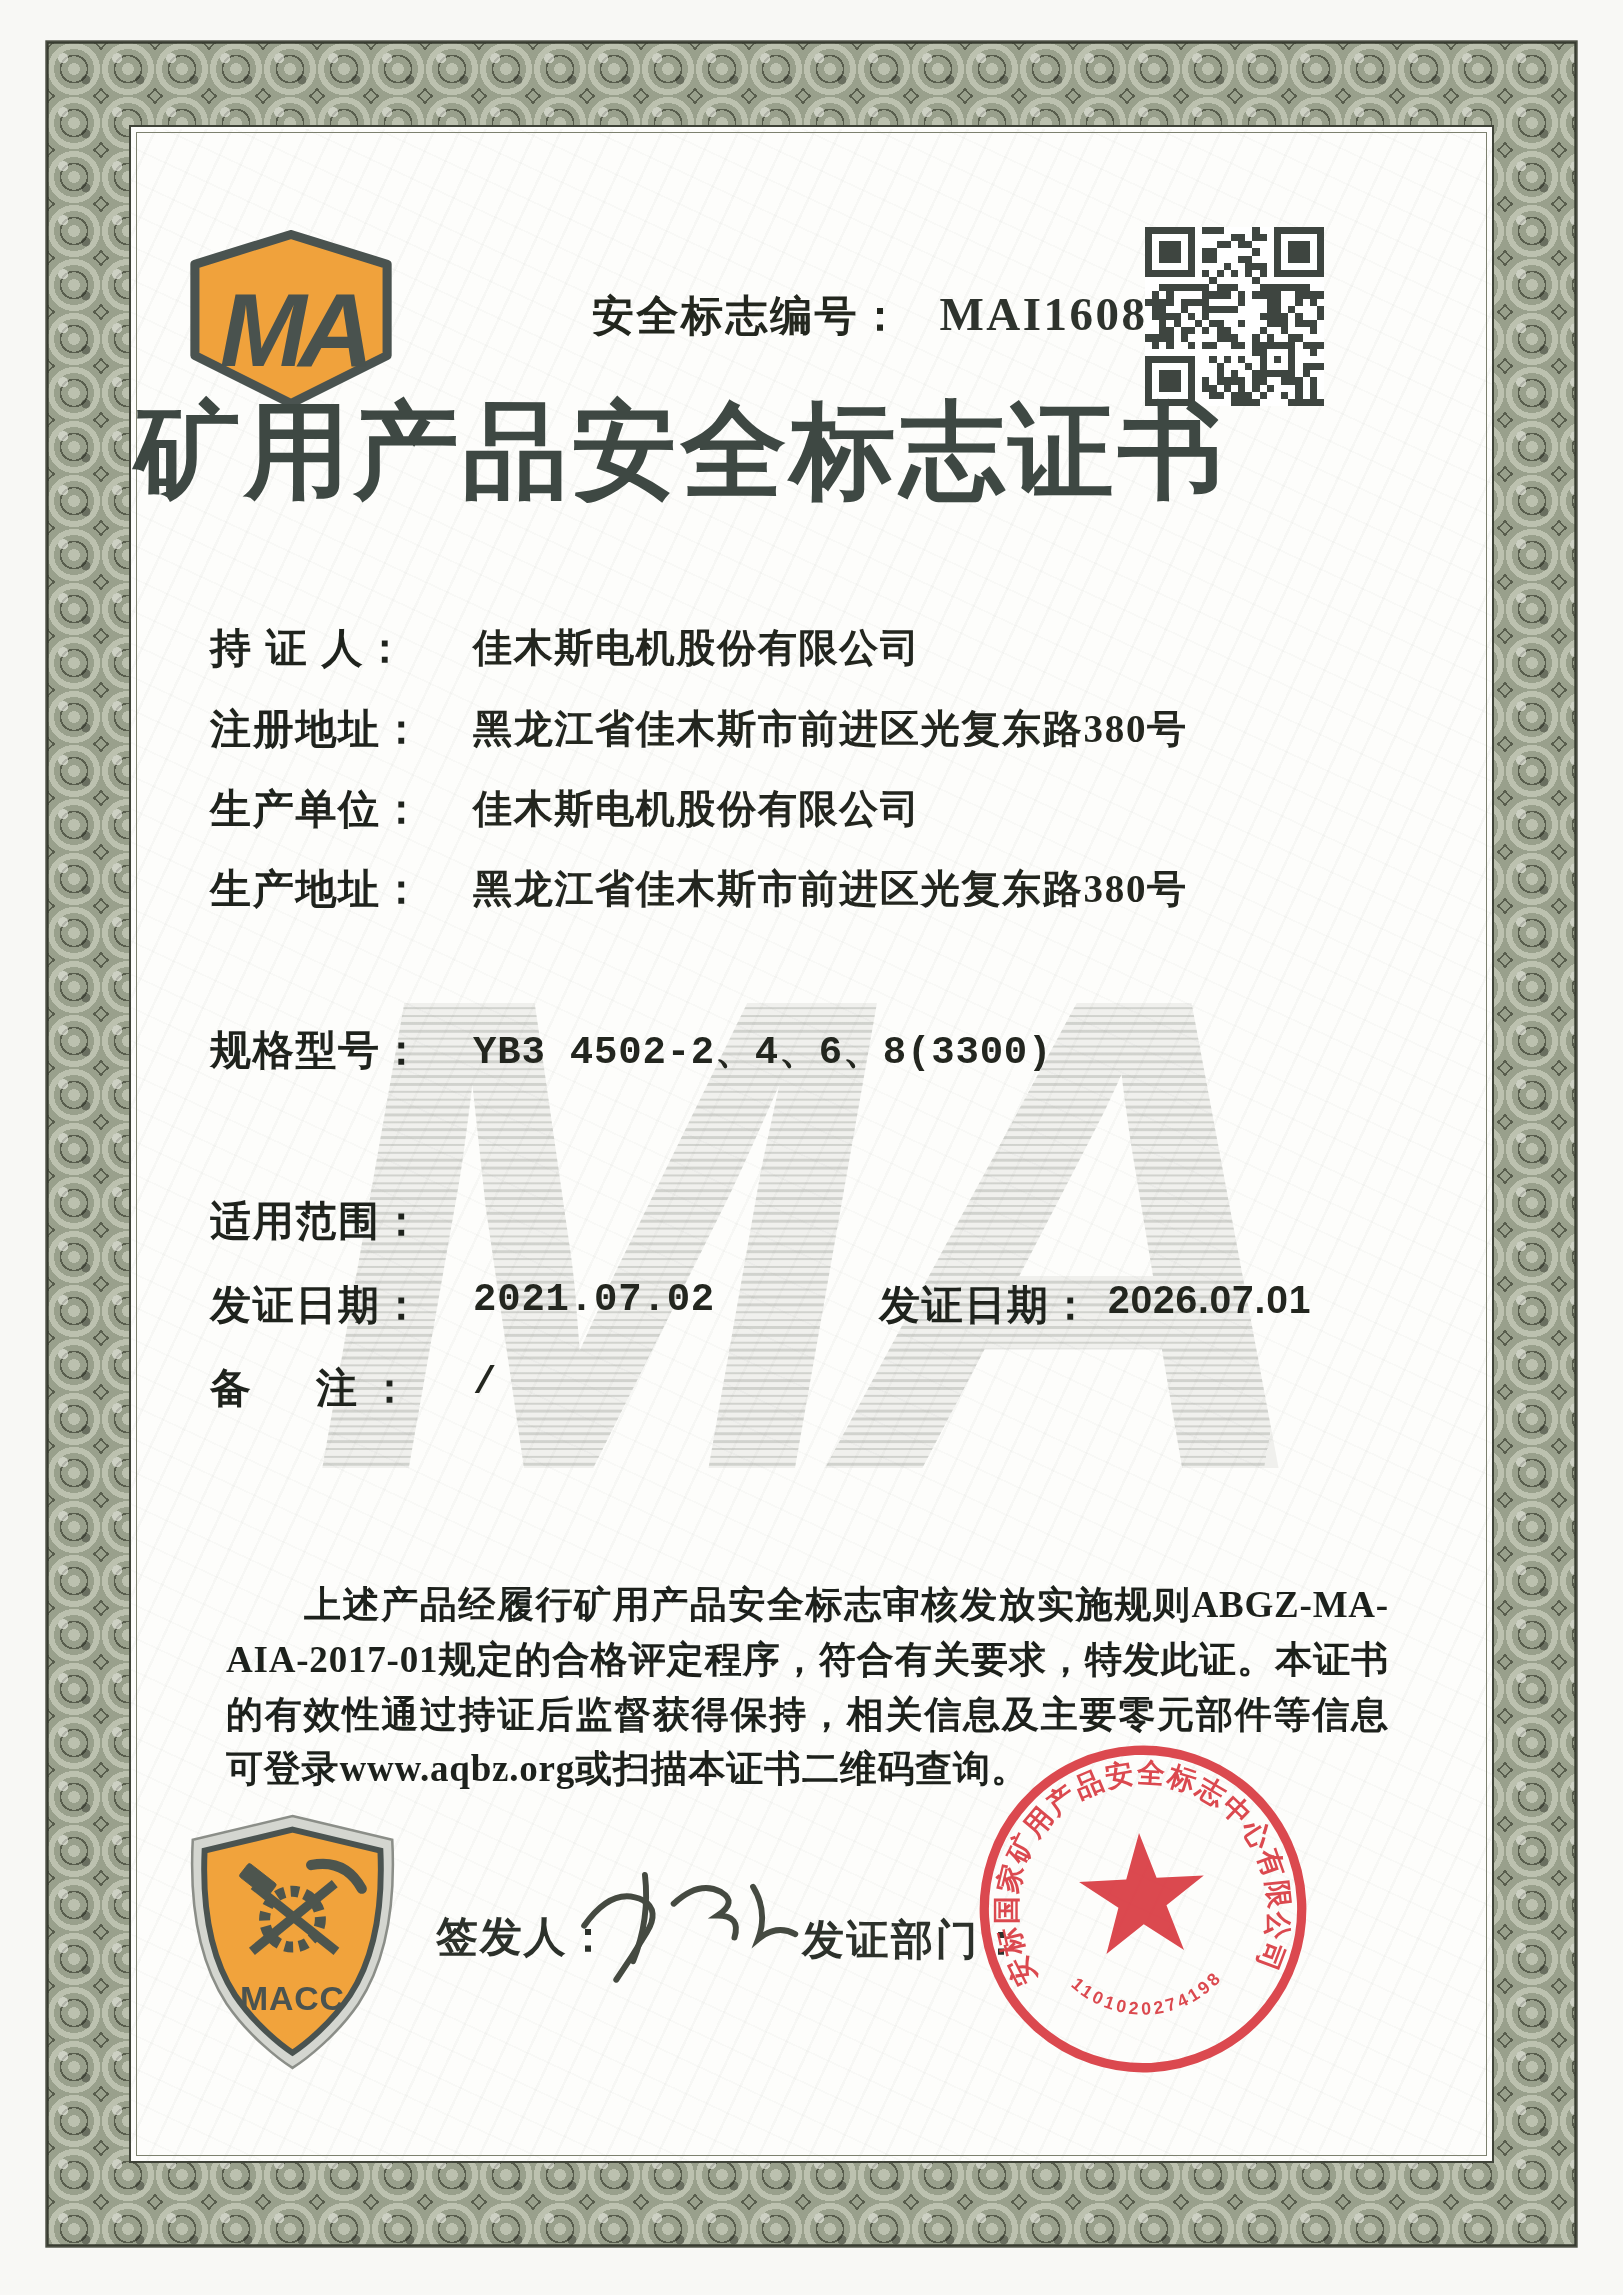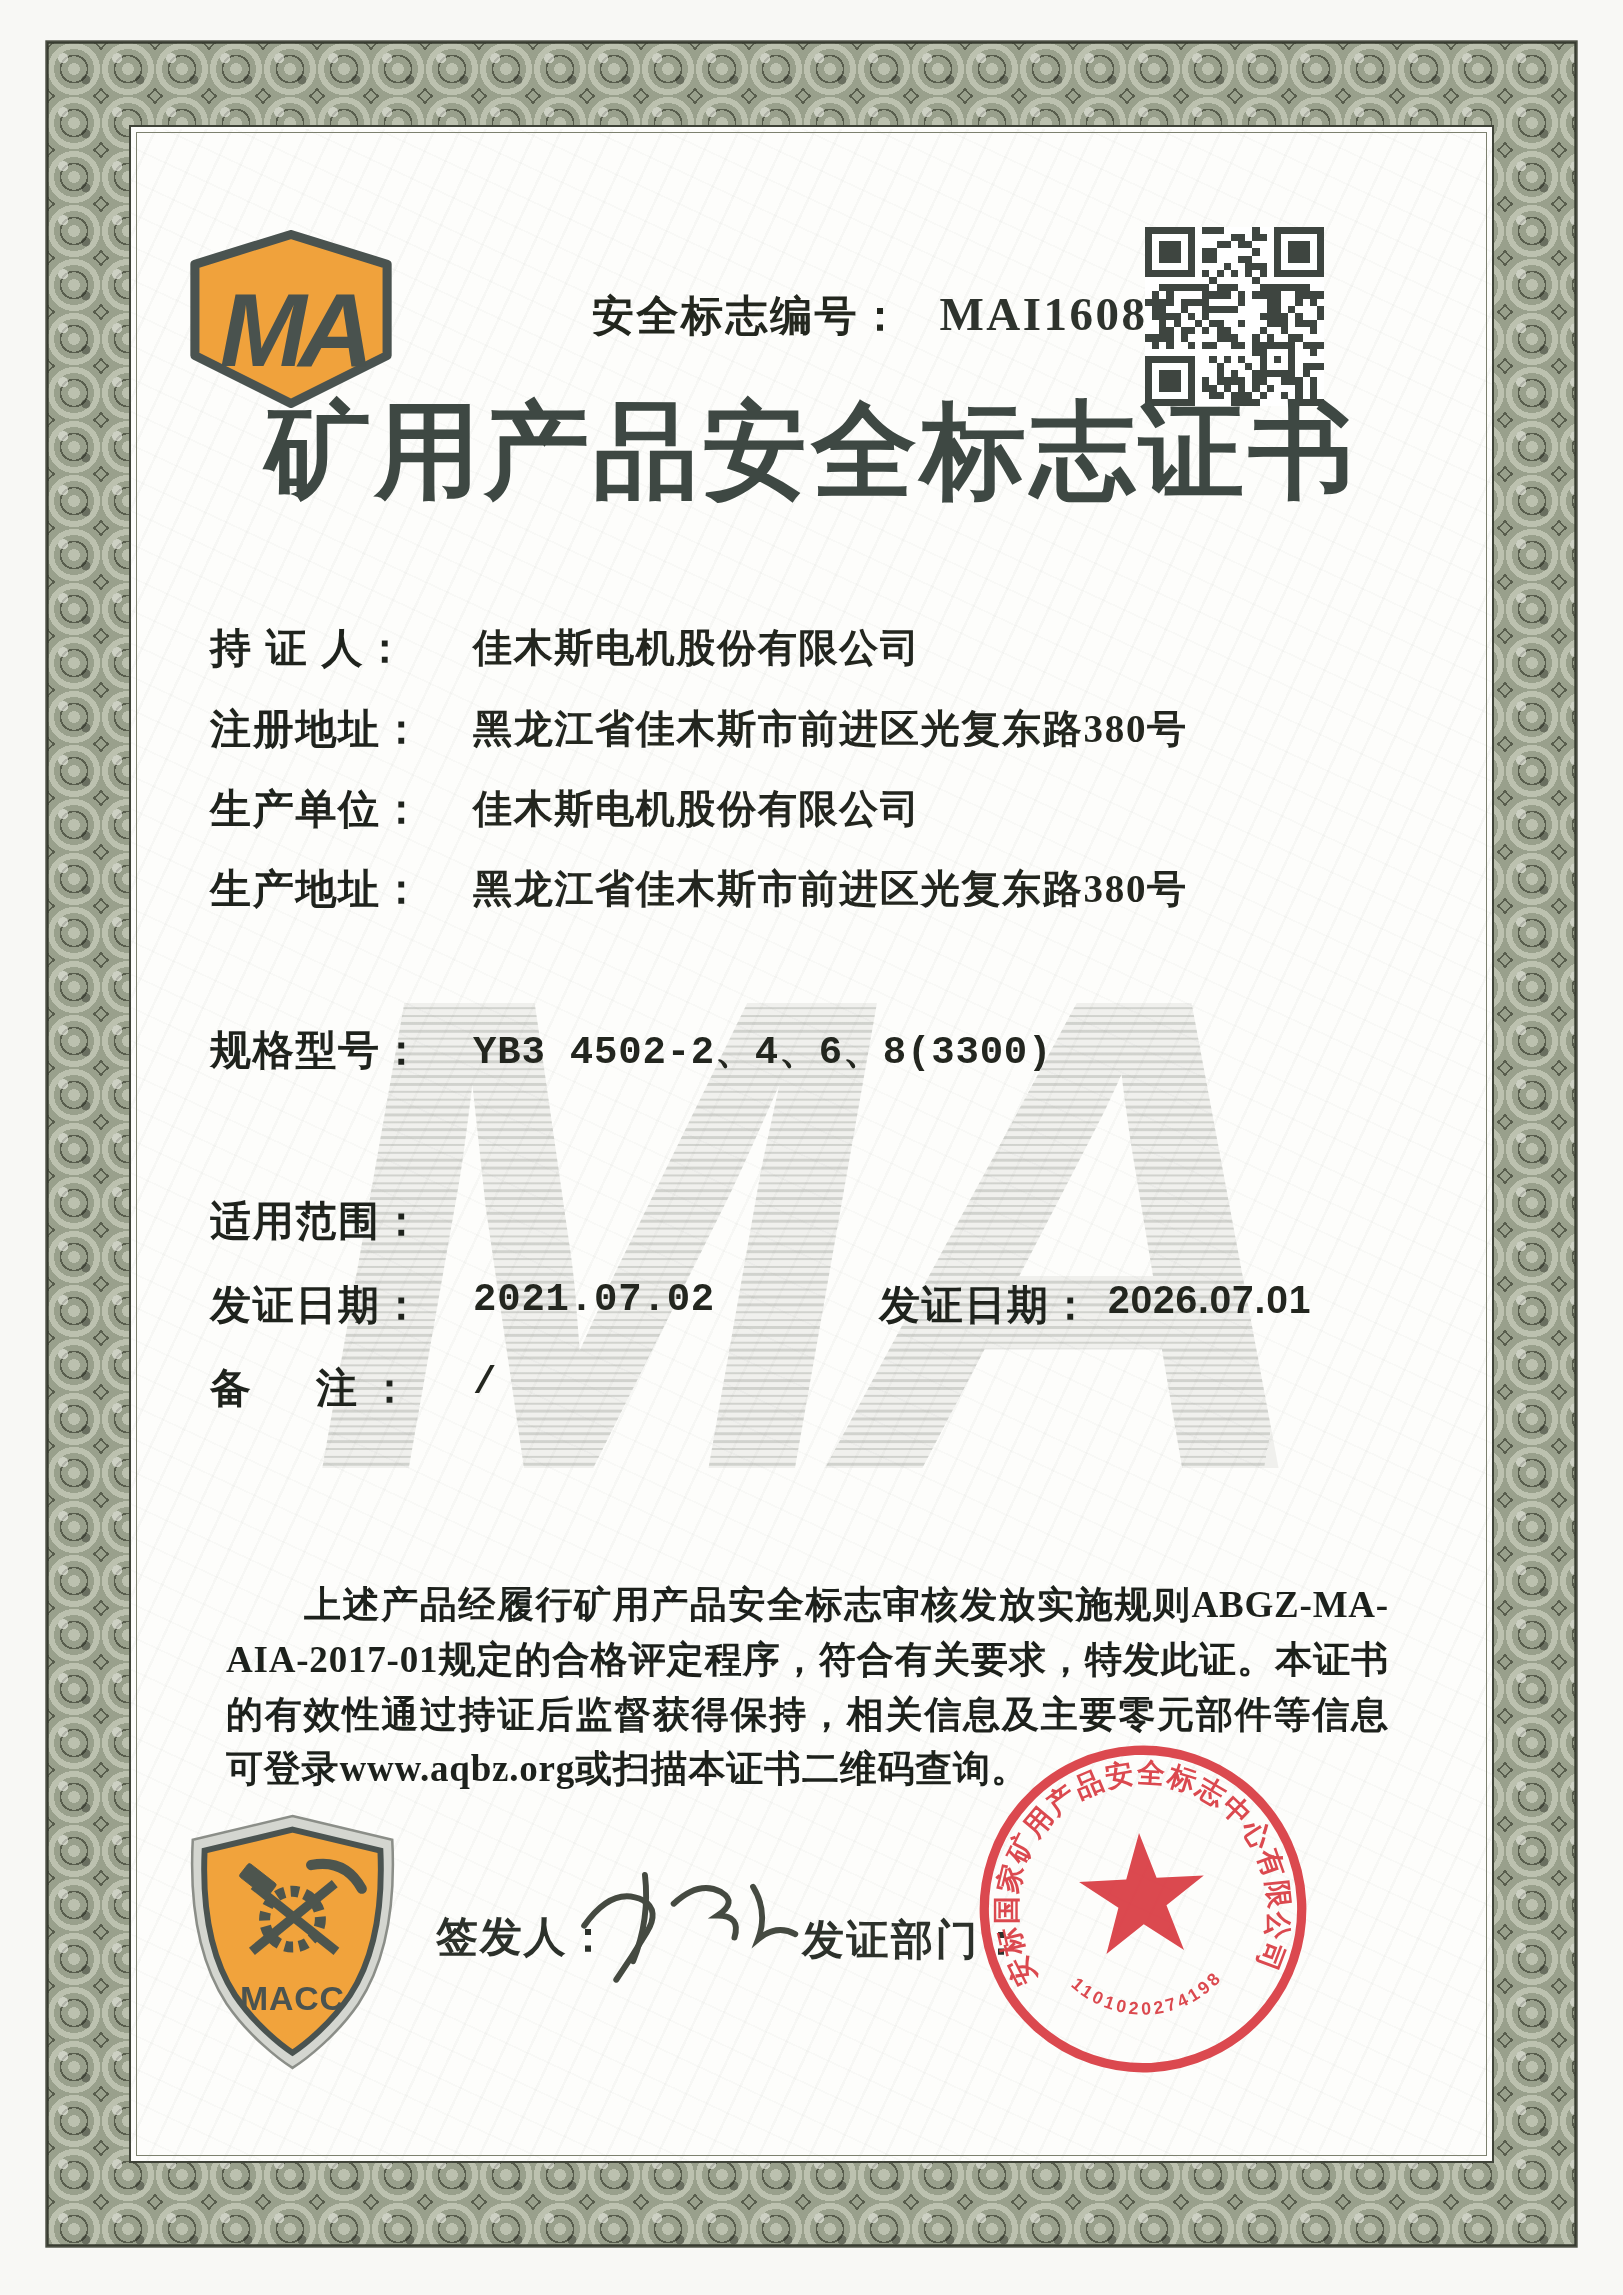--- a/index.html
+++ b/index.html
@@ -25,21 +25,21 @@
     background:repeating-linear-gradient(0deg, rgba(128,134,124,.28) 0 2.5px, transparent 2.5px 7.6px);
     -webkit-background-clip:text;background-clip:text;pointer-events:none;}
   .content{position:absolute;inset:0;z-index:2;}
 
   .ma-logo{position:absolute;left:175px;top:230px;width:232px;height:178px;}
   .header-line{position:absolute;left:592px;top:287px;display:flex;align-items:baseline;gap:36px;white-space:nowrap;}
   .header-label{font:700 42px "Liberation Sans",sans-serif;color:#23271f;letter-spacing:2.5px;}
   .header-number{font:700 47px "Liberation Serif",serif;color:#2e332d;letter-spacing:2.5px;}
   .qr{position:absolute;left:1145px;top:227px;width:179px;height:179px;}
 
-  .title{position:absolute;left:135px;right:135px;top:382px;text-align:center;
+  .title{position:absolute;left:135px;right:135px;top:382px;
     font:700 105px "Liberation Serif",serif;color:#3e4843;letter-spacing:4.2px;white-space:nowrap;}
 
   .row{position:absolute;left:0;right:0;height:52px;white-space:nowrap;}
   .lbl{position:absolute;left:210px;font:700 41px "Liberation Sans",sans-serif;color:#1f231d;letter-spacing:1.7px;}
   .val{position:absolute;left:473px;font:700 39px "Liberation Serif",serif;color:#23261f;letter-spacing:1.7px;}
   .val.code{font-family:Liberation Mono, monospace;letter-spacing:0.8px;}
   .std-block{position:absolute;left:658px;top:-5px;font:700 36px "Liberation Sans",sans-serif;color:#23261f;line-height:47px;}
   .lbl2{position:absolute;left:879px;font:700 41px "Liberation Sans",sans-serif;color:#1f231d;letter-spacing:1.7px;}
   .val2{position:absolute;left:1108px;font:700 39px "Liberation Sans",sans-serif;color:#23261f;letter-spacing:0.8px;}
 

